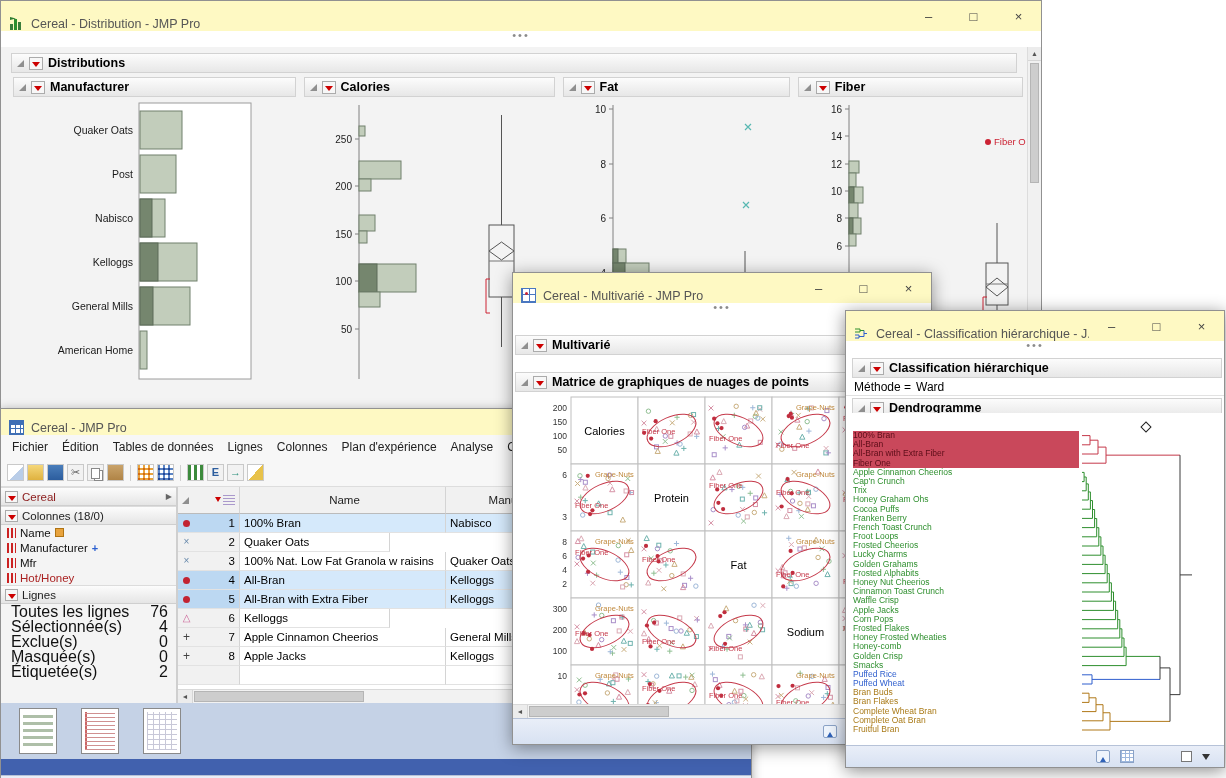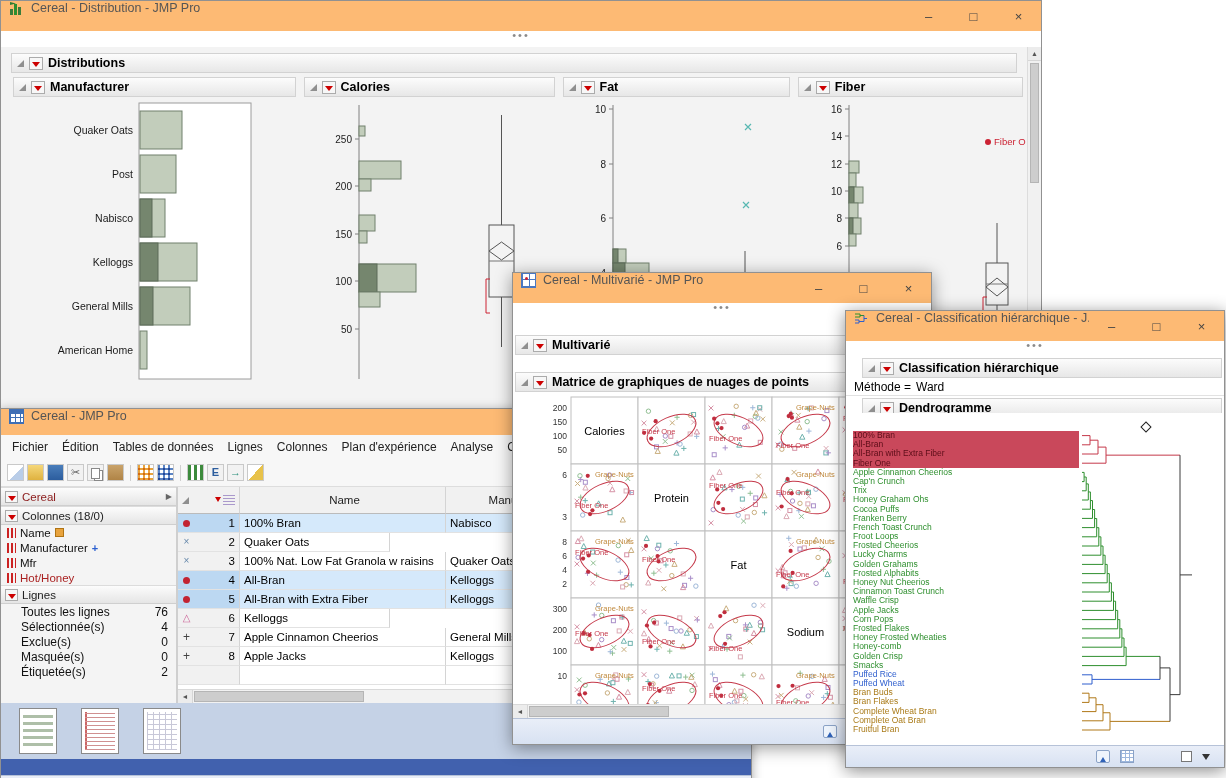--- a/index.html
+++ b/index.html
@@ -1,19 +1,19 @@
 <!DOCTYPE html>
 <html><head>
 <meta charset="utf-8">
 <style>
 *{margin:0;padding:0;box-sizing:border-box}
 body{font-family:"Liberation Sans",sans-serif;background:#fff;width:1226px;height:778px;overflow:hidden}
 .desktop{position:relative;width:1226px;height:778px;background:#fff;overflow:hidden}
 .window{position:absolute;background:#fff;border:1px solid #919191;overflow:hidden}
-.titlebar{display:flex;align-items:flex-start;background:#fdba74;height:30px}
+.titlebar{display:flex;align-items:flex-end;background:#fef9c3;height:30px}
 .titlebar .title{font-size:12.5px;color:#555;margin-left:7px;white-space:nowrap;overflow:hidden}
 .app-icon{width:15px;height:15px;margin-left:8px;flex:none}
 .win-controls{margin-left:auto;display:flex;height:100%}
 .wc{width:45px;display:flex;align-items:center;justify-content:center;font-size:13px;color:#444}
 .grip{text-align:center;color:#8a8a8a;font-size:11px;letter-spacing:2px;height:15px;line-height:9px;background:#fff}
 .node-bar{height:20px;background:linear-gradient(#fcfcfc,#e7e7e7);border:1px solid #d2d2d2;display:flex;align-items:center;gap:5px;padding:0 5px}
 .node-title{font-weight:bold;font-size:12.5px;color:#000;white-space:nowrap}
 .disc{width:0;height:0;border-right:7px solid #8f8f8f;border-top:7px solid transparent;flex:none}
 .rtri{width:14px;height:13px;background:#f7f7f7;border:1px solid #ababab;position:relative;flex:none}
 .rtri::after{content:"";position:absolute;left:2px;top:4px;border:4px solid transparent;border-top:5px solid #c00}
@@ -51,21 +51,21 @@
 .sidebar{width:177px;flex:none;background:#f4f4f4;border-right:2px solid #cfcfcf;display:flex;flex-direction:column;overflow:hidden}
 .sp-head{height:19px;background:linear-gradient(#fcfcfc,#e5e5e5);border-top:1px solid #dcdcdc;border-bottom:1px solid #cfcfcf;display:flex;align-items:center;gap:4px;padding:0 4px;font-size:11.5px;color:#222}
 .sp-head .rtri{width:13px;height:12px}
 .sp-title.red{color:#8b1a1a}
 .sp-collapse{margin-left:auto;font-size:8px;color:#666}
 .col-item{height:15px;display:flex;align-items:center;gap:4px;padding-left:6px;font-size:11.5px;color:#111;white-space:nowrap}
 .col-type-icon{width:9px;height:10px;background:repeating-linear-gradient(90deg,#c22 0 2px,transparent 2px 4px);flex:none}
 .badge-tag{width:9px;height:9px;background:#e8a33d;border:1px solid #b07414;flex:none}
 .badge-cross{color:#2a5fd0;font-weight:bold;font-size:11px}
 .redtext{color:#a22}
-.stat-row{display:flex;align-items:flex-end;height:15px;padding:0 8px 0 20px;font-size:12px;color:#111}
+.stat-row{display:flex;align-items:center;height:15px;padding:0 8px 0 10px;font-size:16px;color:#111}
 .stat-value{margin-left:auto}
 .rows-panel{flex:1}
 .gridarea{flex:1;position:relative;background:#fff}
 #datagrid{position:absolute;top:0;left:0;right:0;bottom:14px;overflow:hidden;font-size:11.5px}
 .g-hrow{display:flex;height:27px}
 .g-row{display:flex;height:19px}
 .g-cell{border-right:1px solid #d4d4d4;border-bottom:1px solid #e2e2e2;overflow:hidden;white-space:nowrap;display:flex;align-items:center}
 .ghead,.corner{background:#f1f1f1;border-bottom:1px solid #bbb;justify-content:center;color:#222}
 .rowhdr{width:62px;flex:none;background:#f1f1f1;padding-left:3px;gap:2px}
 .c0{width:206px;flex:none;padding-left:4px}
@@ -100,21 +100,21 @@
 .sb-caret{width:0;height:0;border:4px solid transparent;border-top:6px solid #333;margin-top:5px;flex:none}
 .sb-gap{width:10px;flex:none}
 
 .win-multi{left:512px;top:272px;width:420px;height:473px;box-shadow:0 3px 16px rgba(0,0,0,.4)}
 .win-multi .node-bar{margin:17px 2px 0 2px}
 #matrix{display:block;margin-top:3px}
 .win-multi .hscroll{bottom:26px}
 .win-multi .statusbar{height:26px}
 
 .win-clust{left:845px;top:310px;width:380px;height:458px;box-shadow:0 3px 16px rgba(0,0,0,.45)}
-.win-clust .node-bar{margin:2px 2px 0 16px}
+.win-clust .node-bar{margin:2px 2px 0 6px}
 .method-row{height:18px;display:flex;align-items:center;gap:5px;padding-left:8px;font-size:12px;background:#fff;border-bottom:1px solid #e2e2e2}
 .dendro{position:absolute;top:102px;left:0;right:0;bottom:22px;background:#fff;overflow:hidden}
 #leaves{position:absolute;left:7px;top:18px;width:226px}
 .leaf{height:9.2px;line-height:9.4px;font-size:8.5px;white-space:nowrap;overflow:hidden}
 .leaf-red{background:#c9485b;color:#5c0d18}
 .leaf-green{color:#2e8f2e}
 .leaf-blue{color:#2f5fce}
 .leaf-brown{color:#a97a17}
 #dtree{position:absolute;left:236px;top:18px}
 .diamond{position:absolute;left:296px;top:10px;width:8px;height:8px;background:#fff;border:1.5px solid #222;transform:rotate(45deg)}

